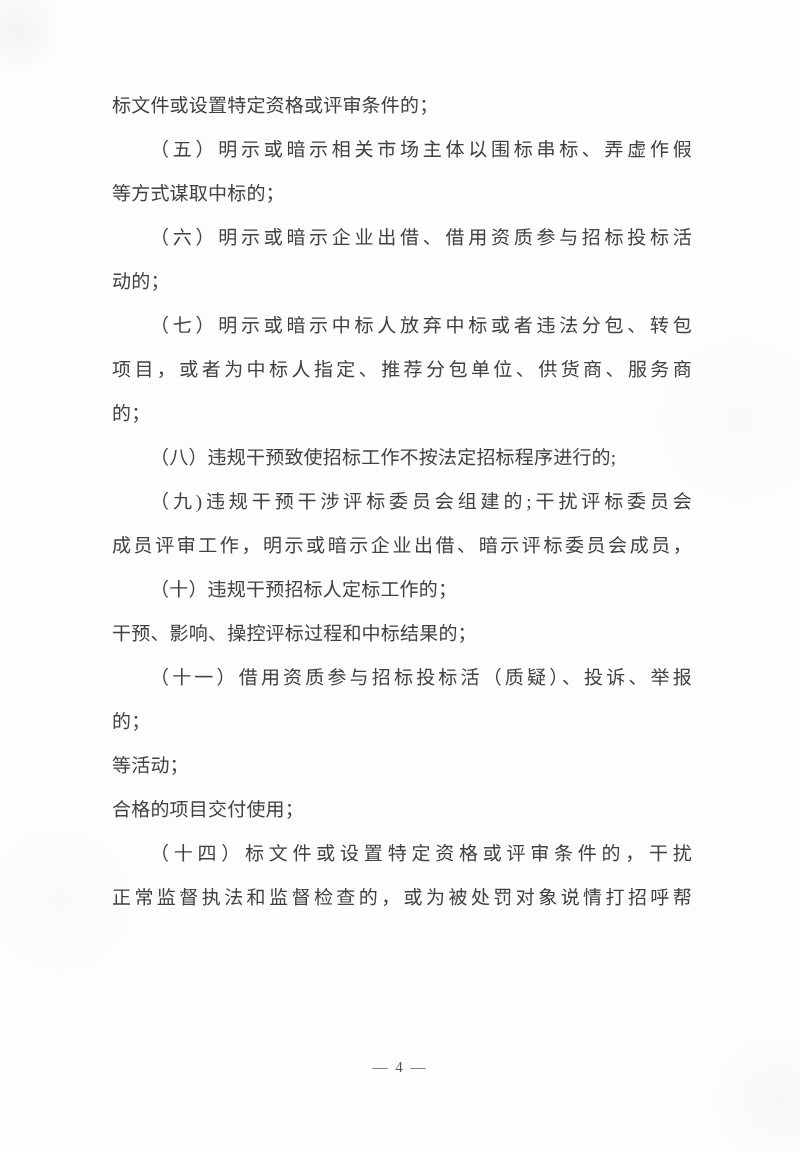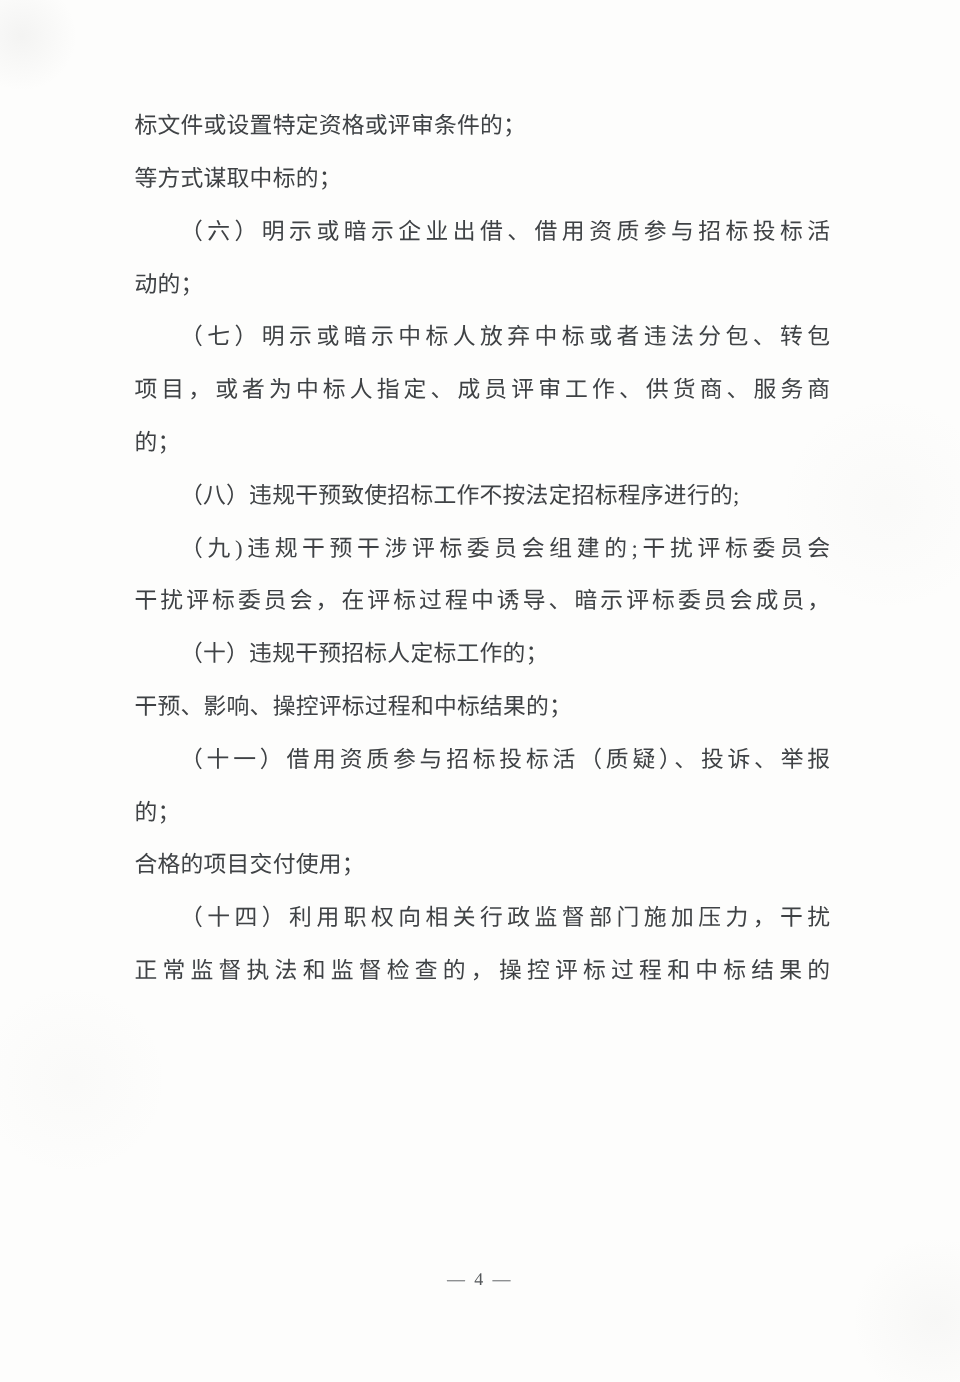--- a/index.html
+++ b/index.html
@@ -60,31 +60,33 @@
     color: #54575a;
     letter-spacing: 2px;
   }
 </style>
 </head>
 <body>
 
 <div class="page">
   <div class="body-text">
       <div class="line">标文件或设置特定资格或评审条件的；</div>
+      <div class="line indent justify">（五）明示或暗示相关市场主体以围标串标、弄虚作假</div>
       <div class="line">等方式谋取中标的；</div>
       <div class="line indent justify">（六）明示或暗示企业出借、借用资质参与招标投标活</div>
       <div class="line">动的；</div>
       <div class="line indent justify">（七）明示或暗示中标人放弃中标或者违法分包、转包</div>
-      <div class="line justify">项目，或者为中标人指定、成员评审工作、供货商、服务商</div>
+      <div class="line justify">项目，或者为中标人指定、推荐分包单位、供货商、服务商</div>
       <div class="line">的；</div>
       <div class="line indent">（八）违规干预致使招标工作不按法定招标程序进行的;</div>
       <div class="line indent justify">（九)违规干预干涉评标委员会组建的;干扰评标委员会</div>
-      <div class="line justify">干扰评标委员会，在评标过程中诱导、暗示评标委员会成员，</div>
+      <div class="line justify">成员评审工作，明示或暗示企业出借、暗示评标委员会成员，</div>
       <div class="line indent">（十）违规干预招标人定标工作的；</div>
       <div class="line">干预、影响、操控评标过程和中标结果的；</div>
       <div class="line indent justify">（十一）借用资质参与招标投标活（质疑）、投诉、举报</div>
       <div class="line">的；</div>
+      <div class="line">等活动；</div>
       <div class="line">合格的项目交付使用；</div>
-      <div class="line indent justify">（十四）利用职权向相关行政监督部门施加压力，干扰</div>
-      <div class="line justify">正常监督执法和监督检查的，操控评标过程和中标结果的</div>
+      <div class="line indent justify">（十四）标文件或设置特定资格或评审条件的，干扰</div>
+      <div class="line justify">正常监督执法和监督检查的，或为被处罚对象说情打招呼帮</div>
     </div>
   <div class="footer">— 4 —</div>
 </div>
 
 </body></html>

